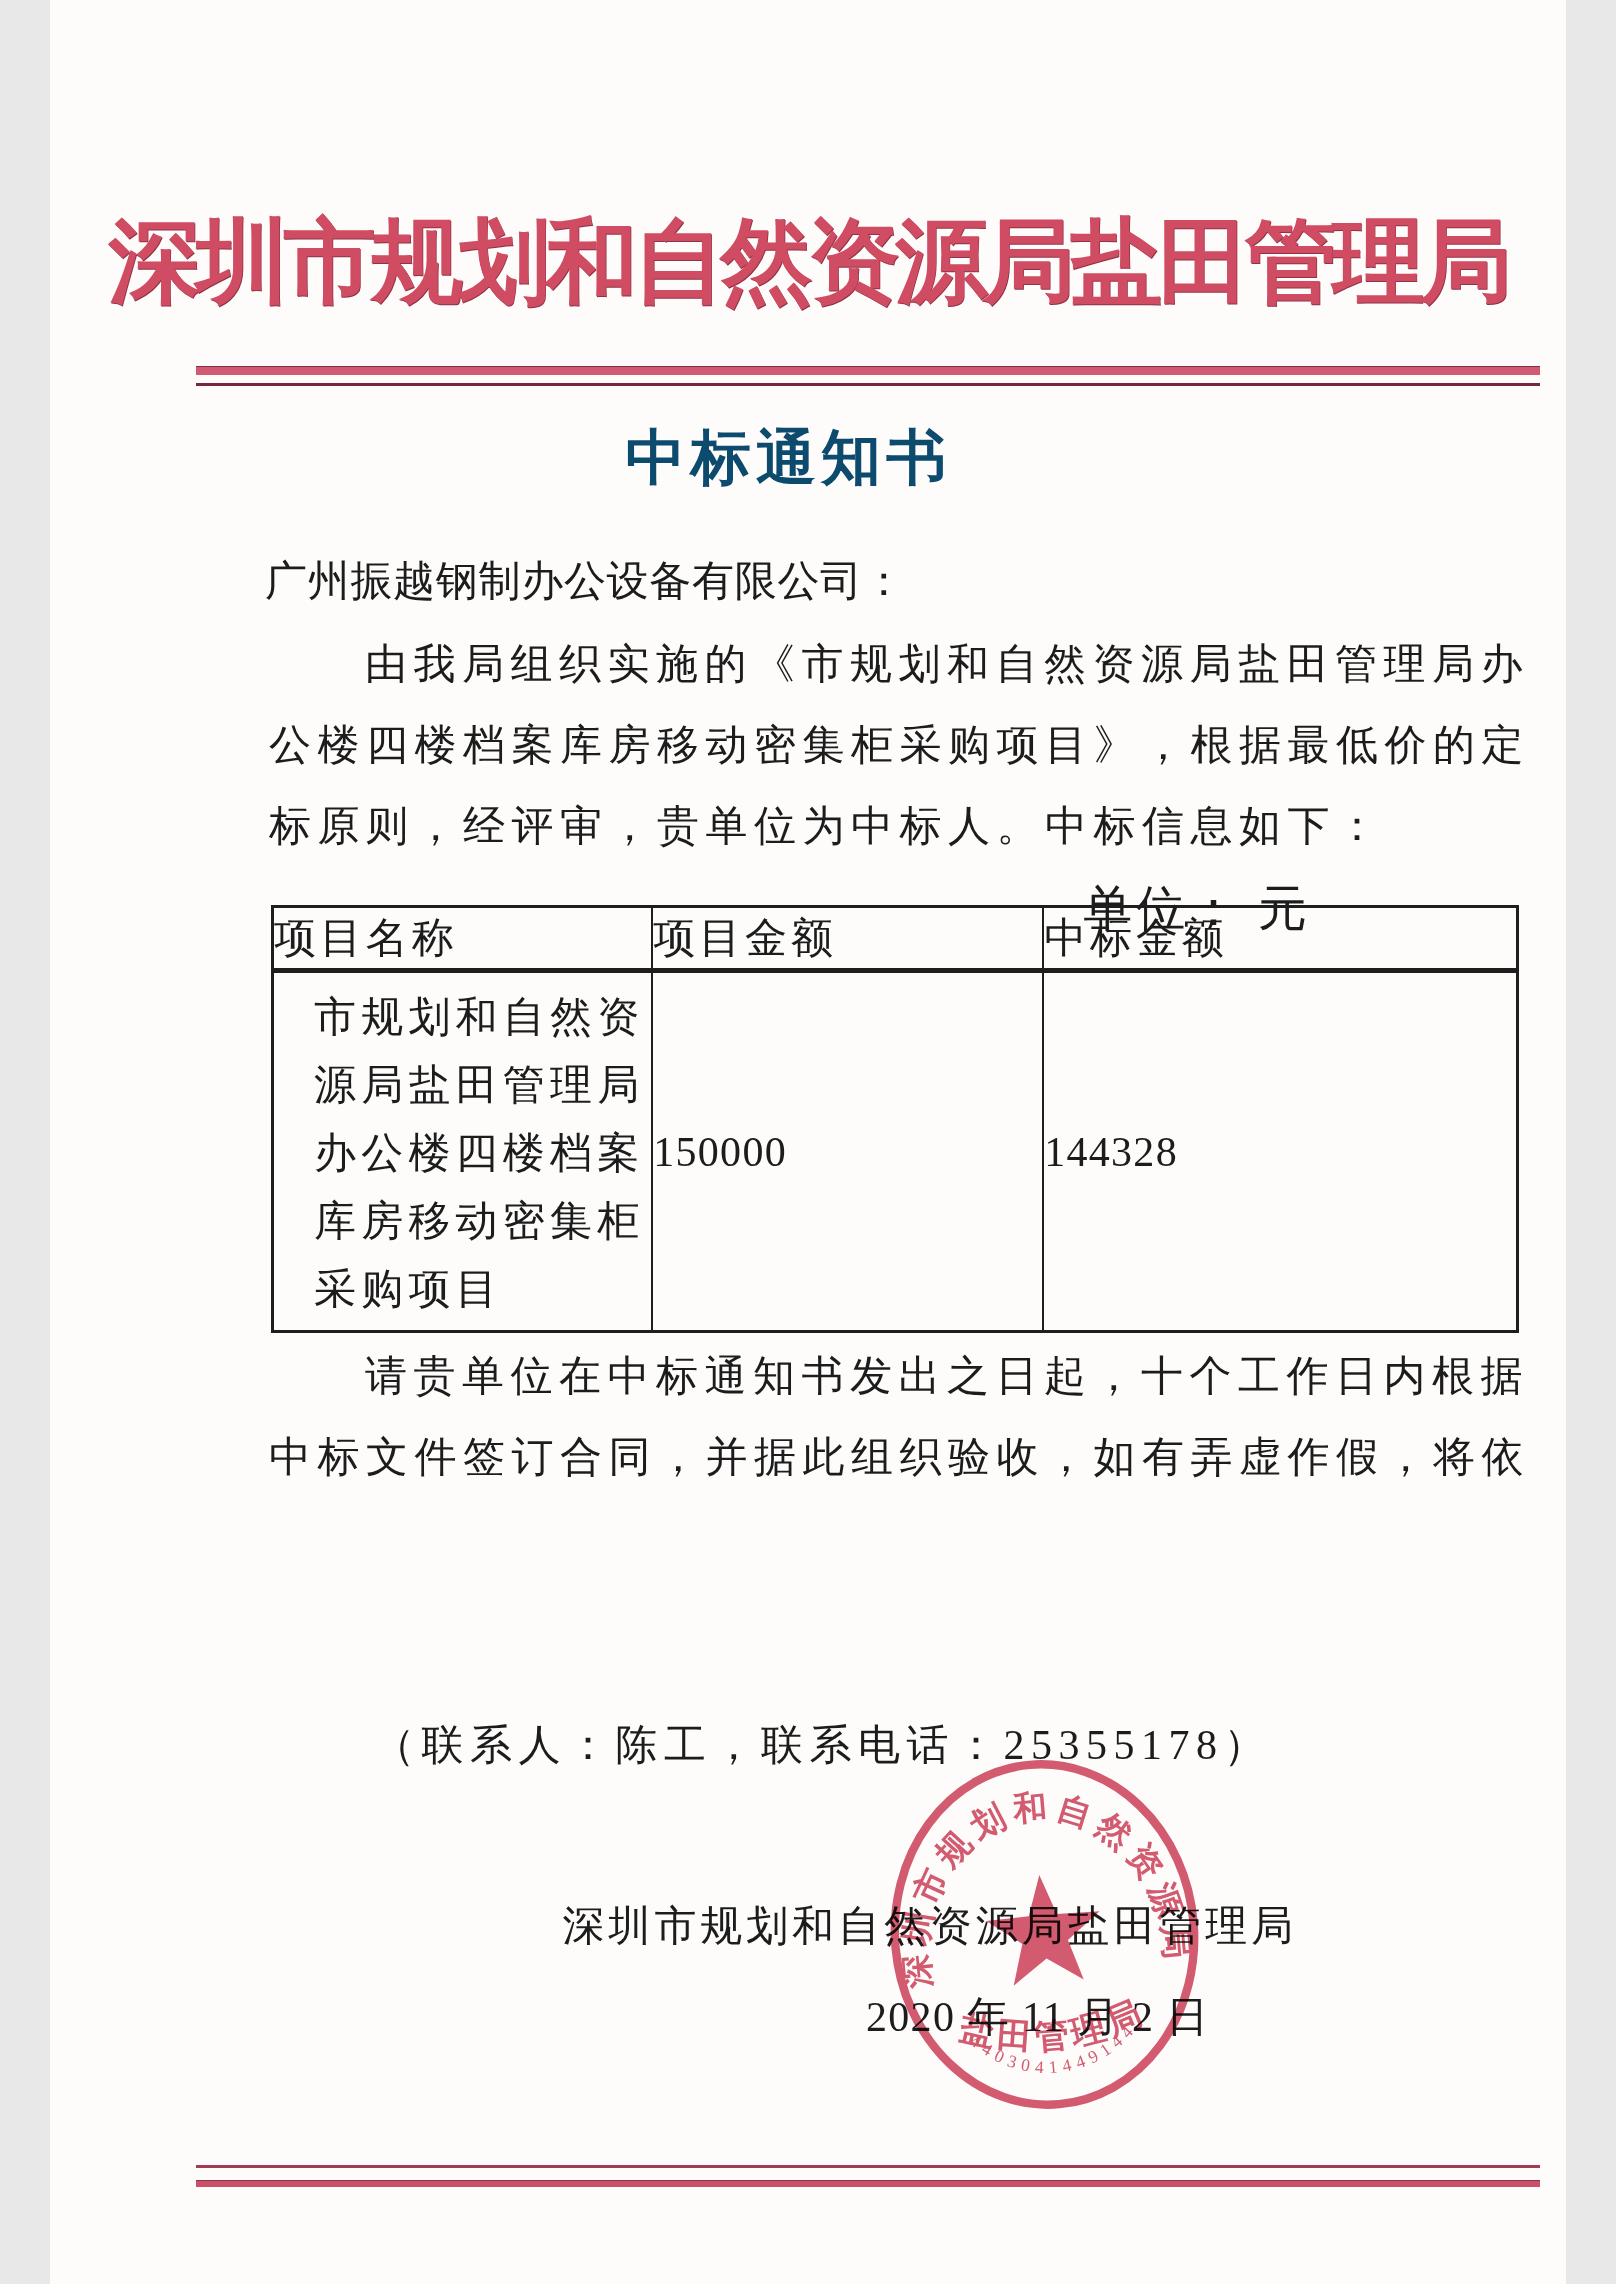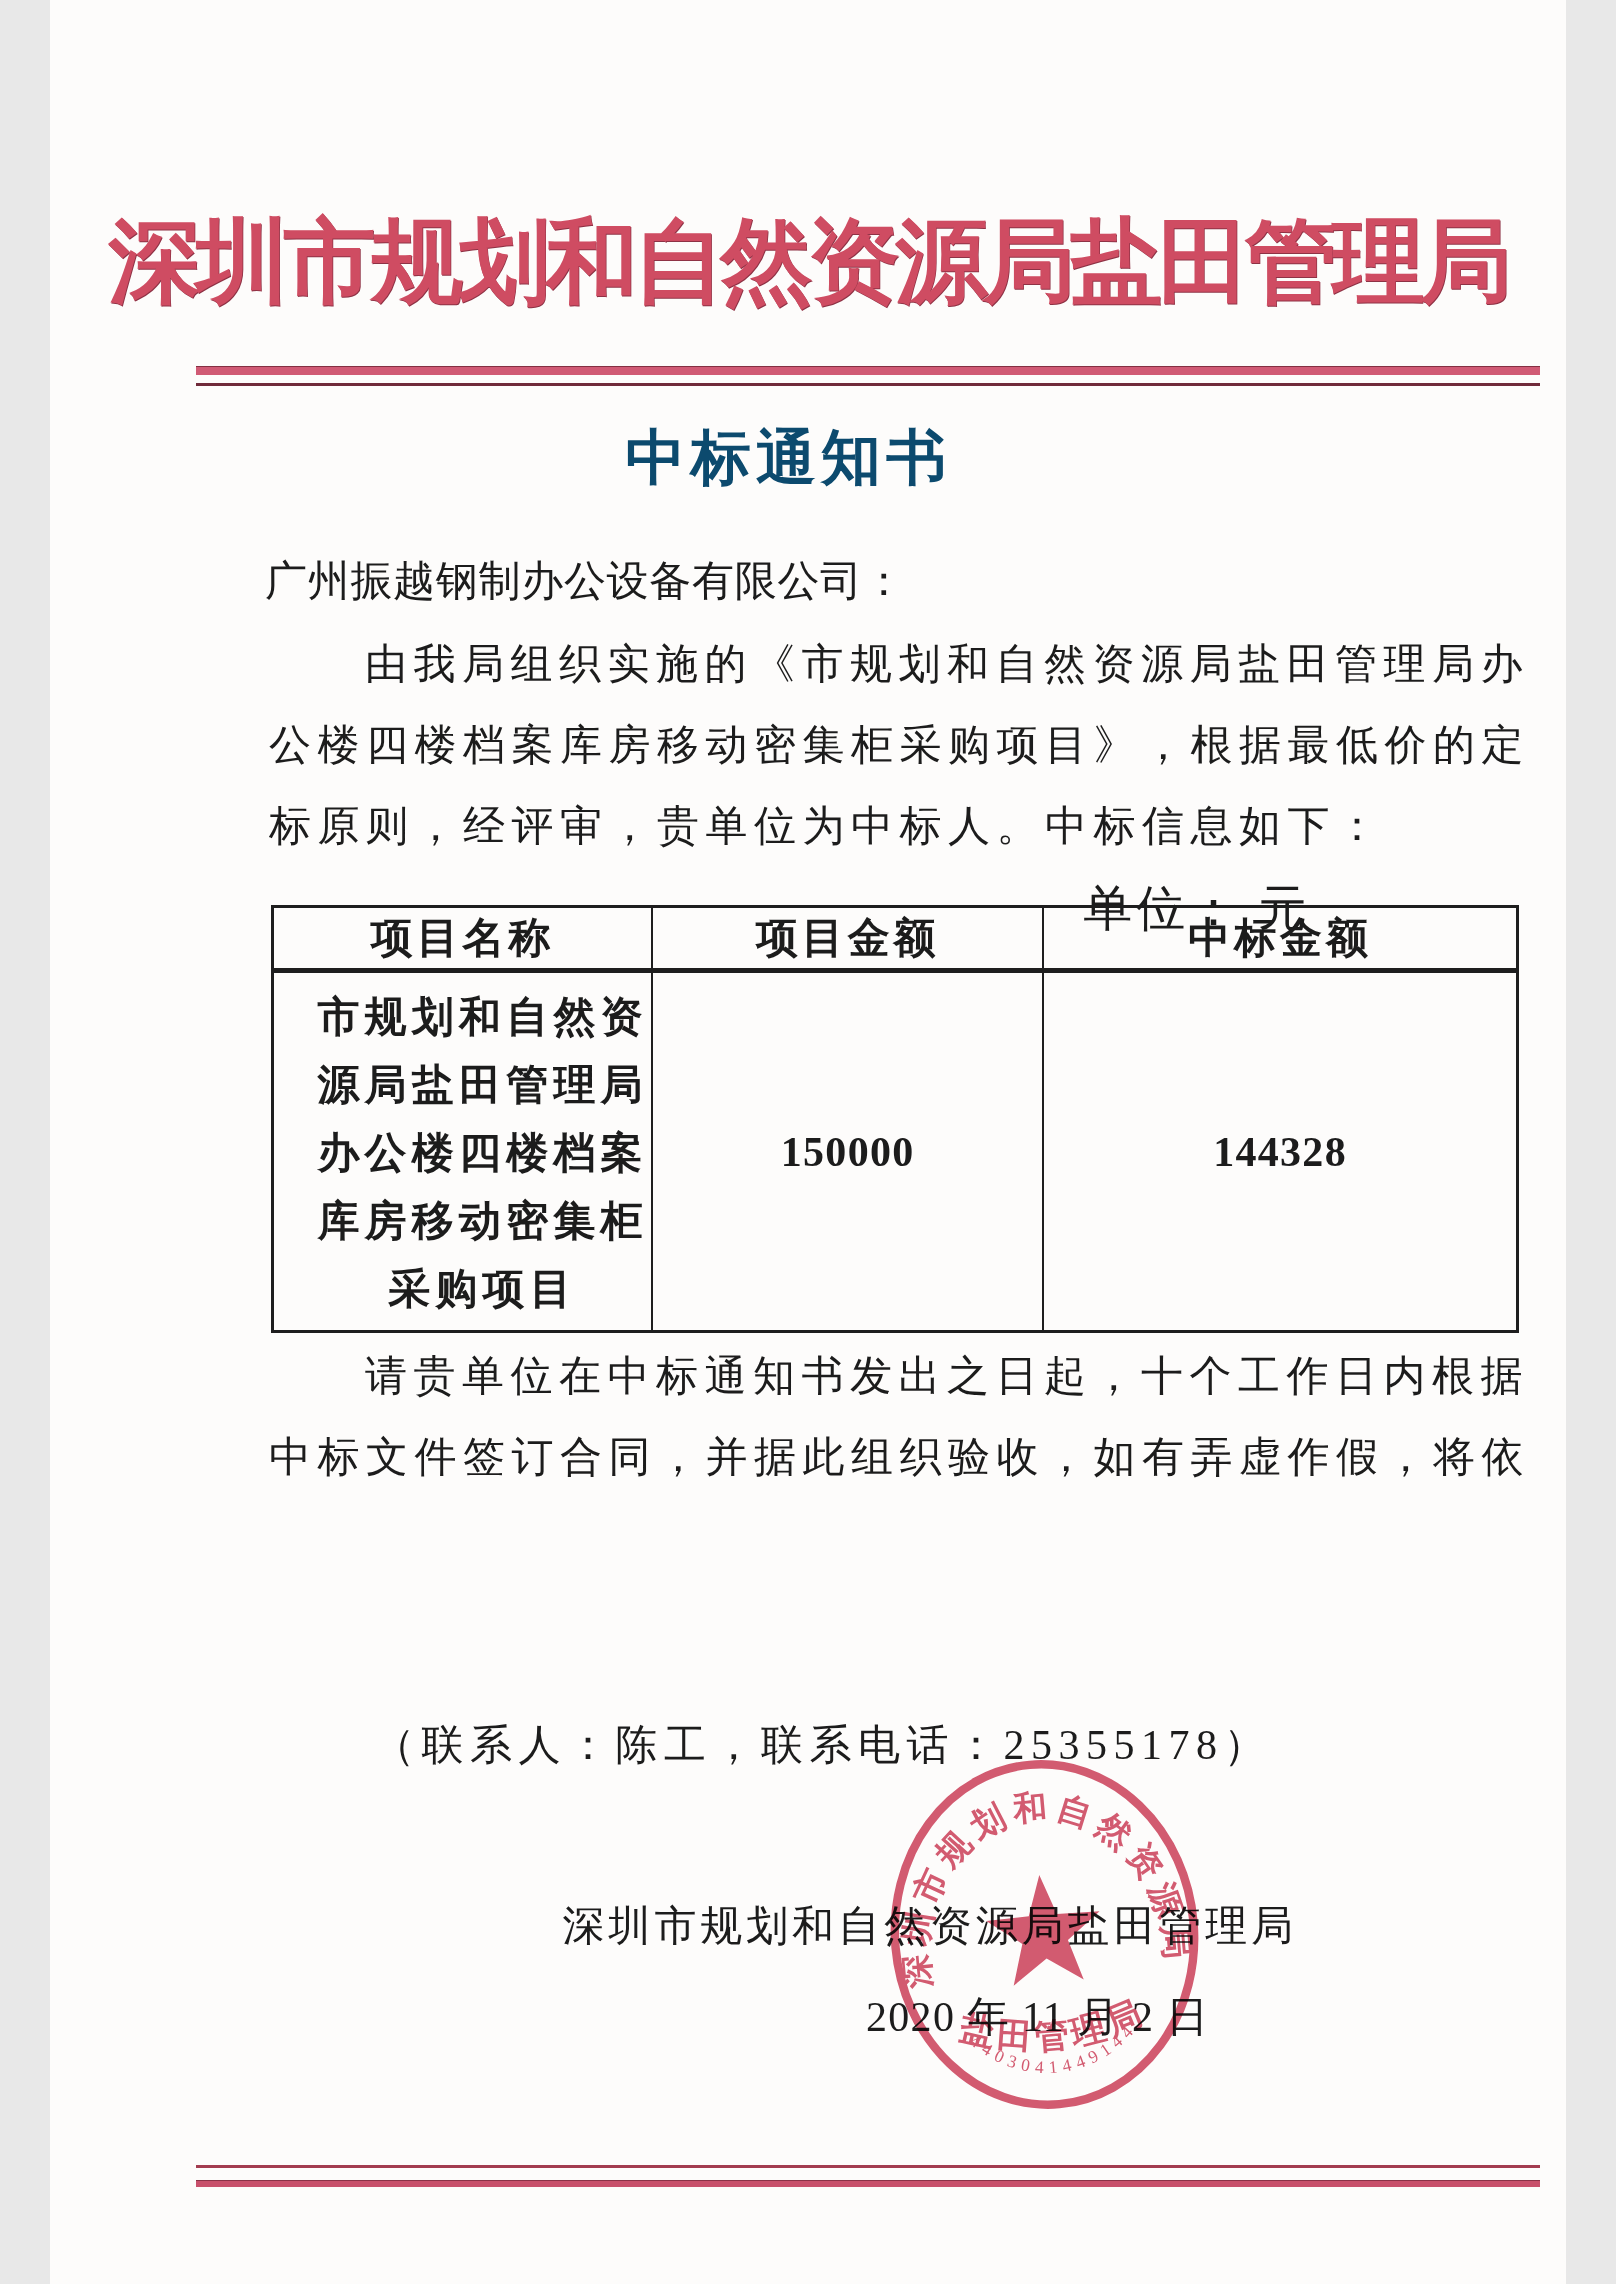--- a/index.html
+++ b/index.html
@@ -49,22 +49,22 @@
   }
   
   .award-table{
     position:absolute;left:221px;top:905px;
     width:1248px;height:422px;
     border-collapse:collapse;table-layout:fixed;
     font-size:42px;
   }
   .award-table th,.award-table td{
     border-left:2px solid #1e1e1e;
-    vertical-align:middle;text-align:center;
-    font-weight:bold;padding:0;
+    vertical-align:middle;text-align:left;
+    font-weight:normal;padding:0;
   }
   .award-table th:first-child,.award-table td:first-child{border-left:none;}
   .award-table{border:3.3px solid #1e1e1e;}
   .award-table thead th{height:60px;border-bottom:5.2px solid #1e1e1e;letter-spacing:3.9px;}
   .award-table tbody td{height:357px;}
   .project-name-lines{padding-top:3.9px;}
   .project-name-lines div{line-height:68px;letter-spacing:5.2px;padding-left:40px;}
   .amount{letter-spacing:1.3px;}
   
   .contact-line{

